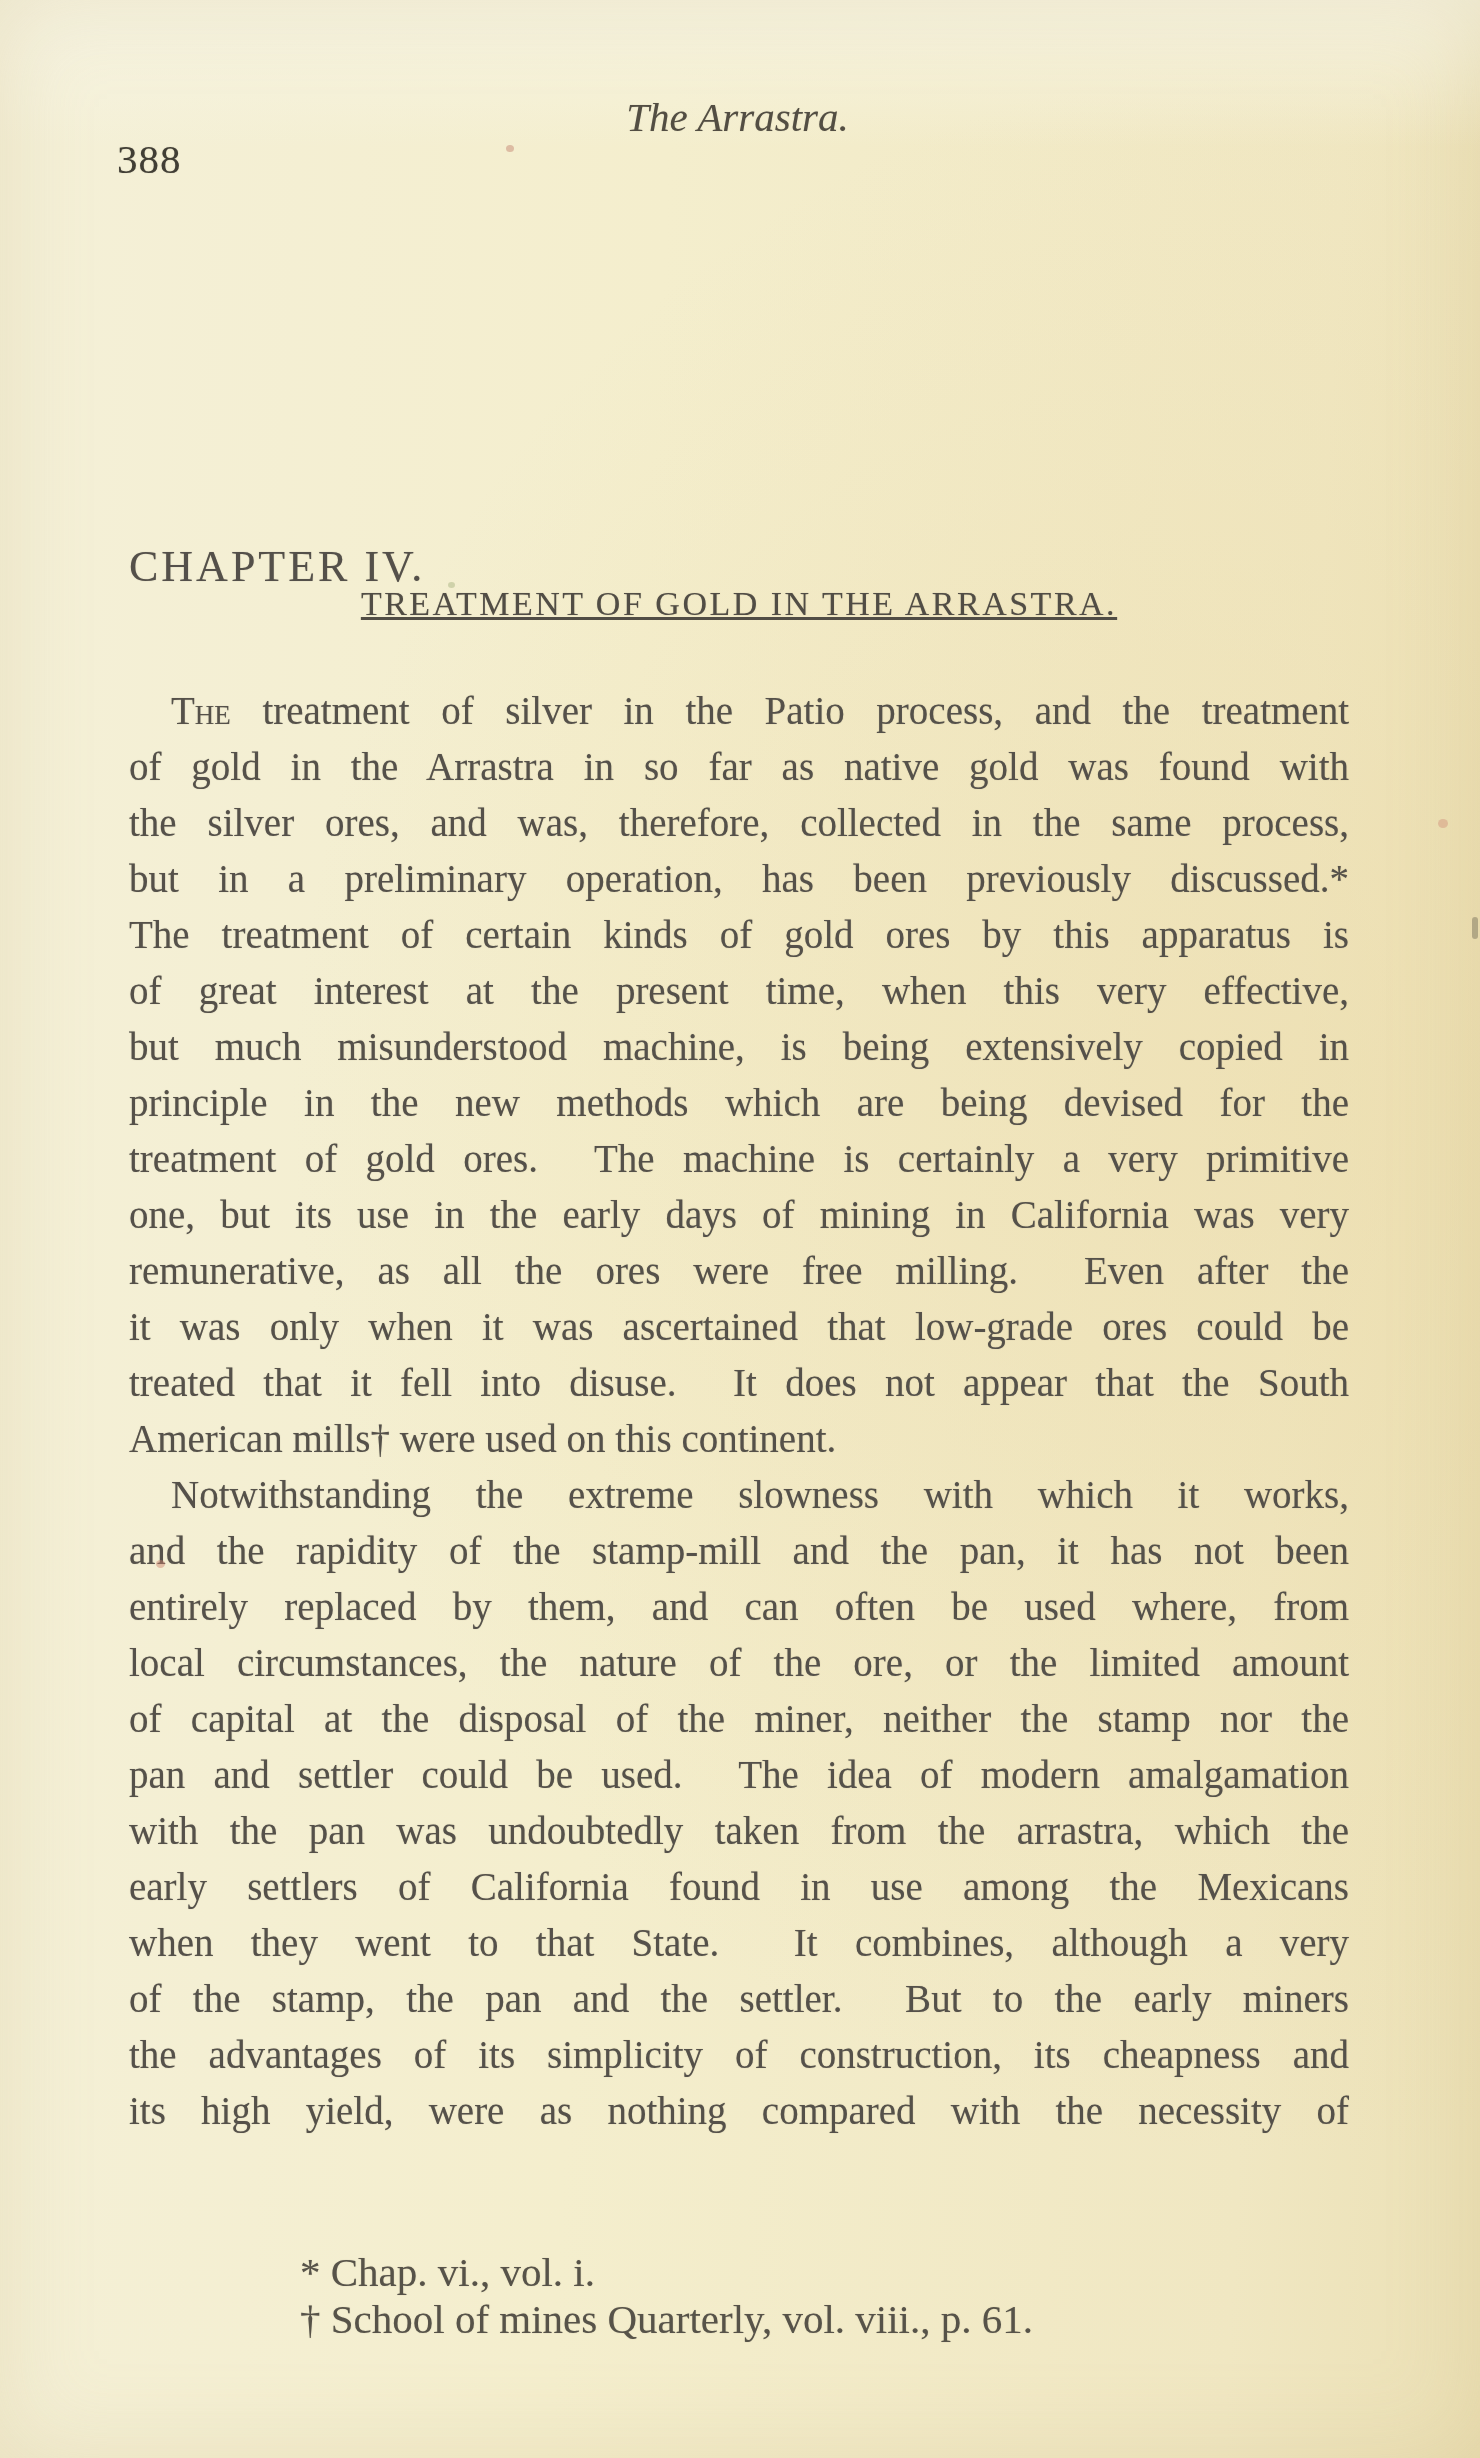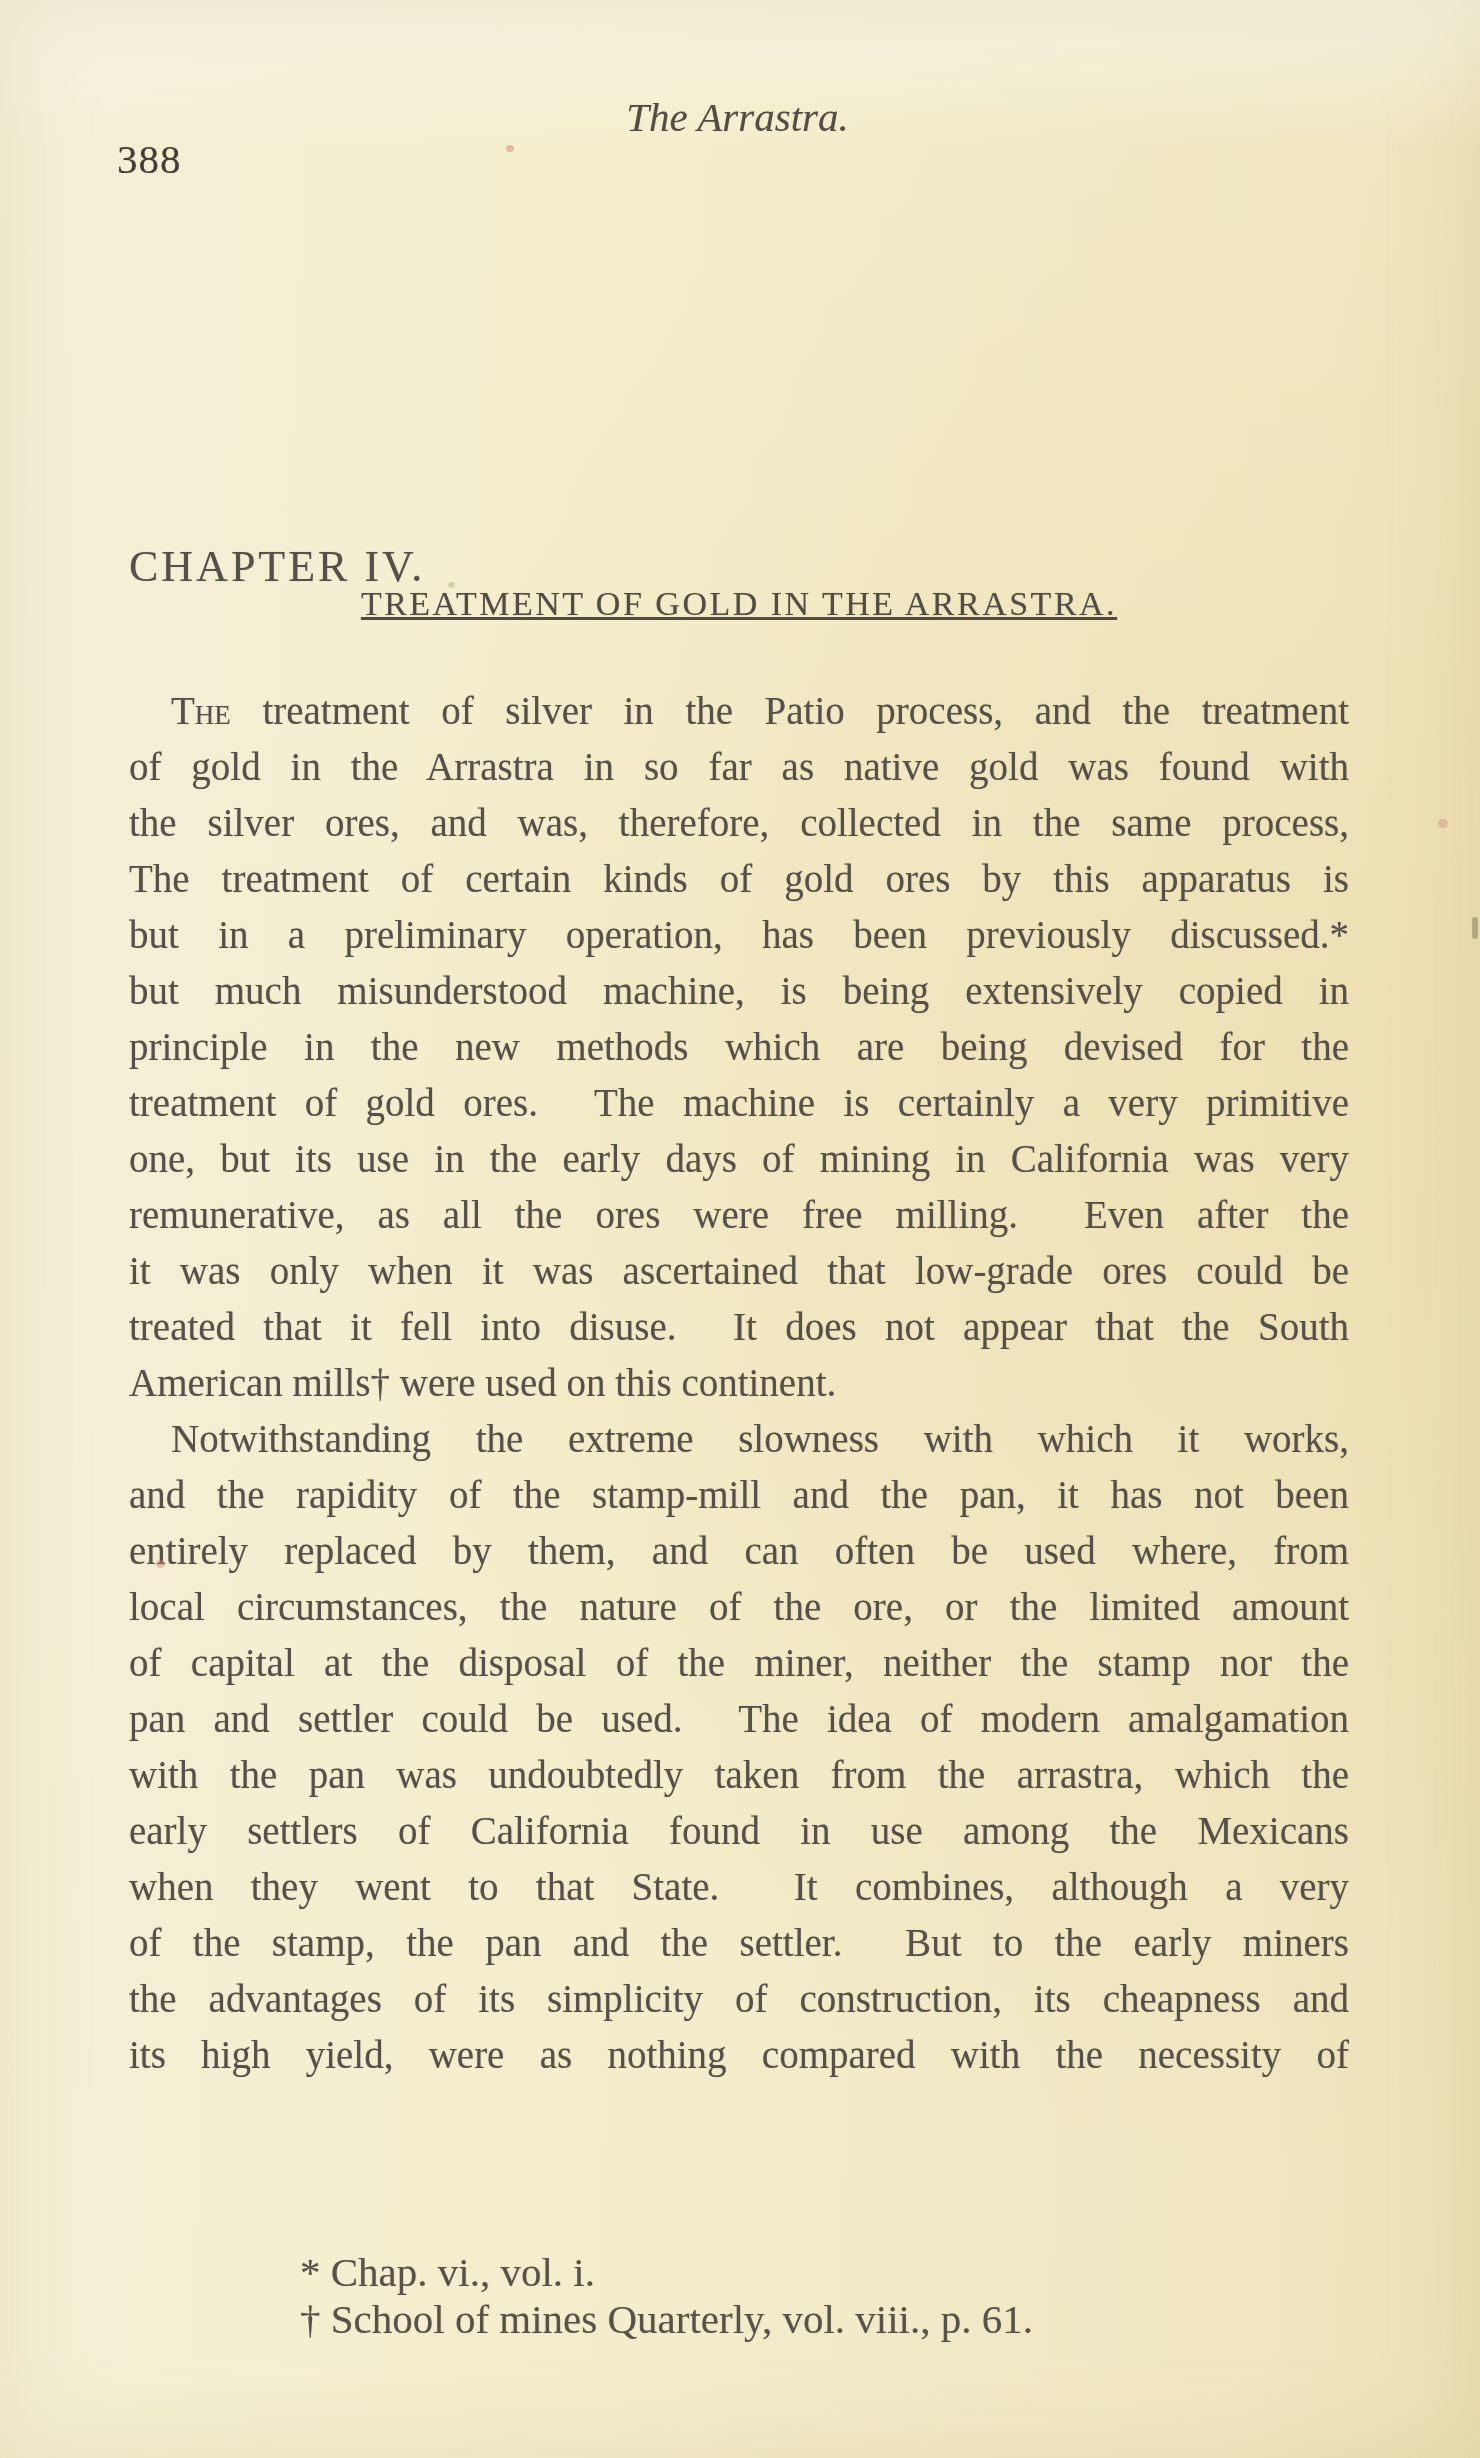--- a/index.html
+++ b/index.html
@@ -86,22 +86,23 @@
     <span class="running-head">The Arrastra.</span>
   </div>
 
   <h1 class="chapter">CHAPTER IV.</h1>
   <h2 class="subtitle">TREATMENT OF GOLD IN THE ARRASTRA.</h2>
 
   <div class="body-text" id="body-text">
       <div class="line j indent"><span class="sc">The</span> treatment of silver in the Patio process, and the treatment</div>
       <div class="line j">of gold in the Arrastra in so far as native gold was found with</div>
       <div class="line j">the silver ores, and was, therefore, collected in the same process,</div>
+      <div class="line j">but in a preliminary operation, has been previously discussed.*</div>
       <div class="line j">The treatment of certain kinds of gold ores by this apparatus is</div>
-      <div class="line j">but in a preliminary operation, has been previously discussed.*</div>
+      <div class="line j">of great interest at the present time, when this very effective,</div>
       <div class="line j">but much misunderstood machine, is being extensively copied in</div>
       <div class="line j">principle in the new methods which are being devised for the</div>
       <div class="line j">treatment of gold ores.&nbsp; The machine is certainly a very primitive</div>
       <div class="line j">one, but its use in the early days of mining in California was very</div>
       <div class="line j">remunerative, as all the ores were free milling.&nbsp; Even after the</div>
       <div class="line j">it was only when it was ascertained that low-grade ores could be</div>
       <div class="line j">treated that it fell into disuse.&nbsp; It does not appear that the South</div>
       <div class="line">American mills† were used on this continent.</div>
       <div class="line j indent">Notwithstanding the extreme slowness with which it works,</div>
       <div class="line j">and the rapidity of the stamp-mill and the pan, it has not been</div>

